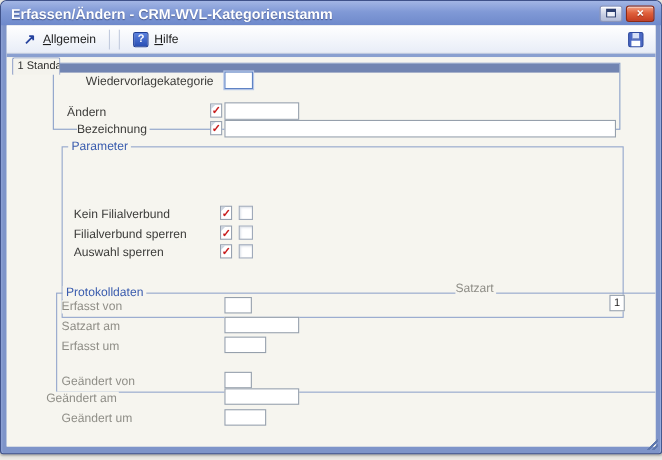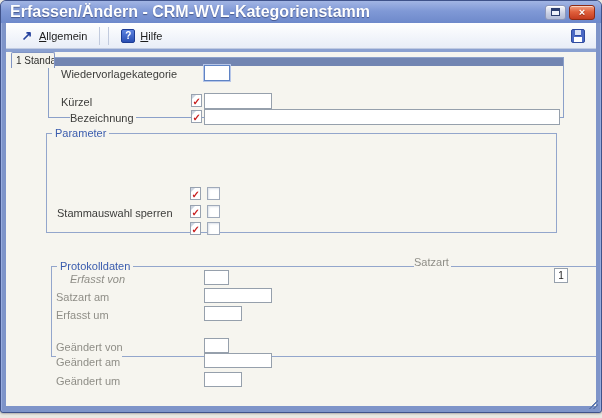--- a/index.html
+++ b/index.html
@@ -20,21 +20,21 @@
     box-shadow: inset 0 1px 0 #b8c8ee, inset 1px 0 0 #98acde, inset -1px 0 0 #98acde, 0 1px 2px rgba(0,0,0,.25);
   }
   .titlebar {
     position:absolute; left:0; top:0; right:0; height:22px;
     background:linear-gradient(#a2b5e4 0%, #8099d6 45%, #6e89cb 100%);
     border-radius:5px 5px 0 0;
     display:flex; align-items:center;
     padding:0 6px 0 9px;
   }
   .title-text {
-    color:#fff; font-weight:bold; font-size:16px;
+    color:#fff; font-weight:bold; font-size:13px;
     text-shadow:0 1px 1px rgba(10,20,60,.45);
     white-space:nowrap; overflow:hidden; flex:1;
   }
   .win-controls { display:flex; gap:3px; align-items:center; }
   .wbtn {
     height:15px; border-radius:3px; display:flex; align-items:center; justify-content:center;
     cursor:default;
   }
   .wbtn-restore {
     width:21px;
@@ -222,72 +222,74 @@
     <div class="accent-strip"></div>
 
     <div class="content">
 
       <div class="tab">1 Standard</div>
 
       <div class="top-group">
         <div class="band"></div>
       </div>
 
-      <div class="lbl" style="left:55px; top:16px;">Wiedervorlagekategorie</div>
+      <div class="lbl" style="left:72px; top:16px;">Wiedervorlagekategorie</div>
       <input class="tfield focused" style="left: 198px; top: 13px; width: 26px;" type="text" value="">
 
-      <div class="lbl" style="left:55px; top:44px;">Kürzel</div>
+      <div class="lbl" style="left:55px; top:44px;">Ändern</div>
       <div class="mand-icon" style="left:185px; top:42px;">
         <span class="mand-check">✓</span>
       </div>
       <input class="tfield" style="left: 198px; top: 41px; width: 68px;" type="text" value="">
 
       <div class="lbl" style="left:64px; top:60px;">Bezeichnung</div>
       <div class="mand-icon" style="left:185px; top:58px;">
         <span class="mand-check">✓</span>
       </div>
       <input class="tfield" style="left: 198px; top: 57px; width: 356px;" type="text" value="">
 
-      <div class="groupbox" style="left:40px; top:81px; width:511px; height:100px;text-align:center;">
+      <div class="groupbox" style="left:50px; top:81px; width:511px; height:156px;text-align:center;">
         <div class="group-title">Parameter</div>
 
+        <div class="lbl" style="left:10px; top:55px;">Kein Filialverbund</div>
         <div class="mand-icon" style="left:143px; top:53px;">
           <span class="mand-check">✓</span>
         </div>
         <div class="checkbox" style="left:160px; top:53px;"></div>
 
-        <div class="lbl" style="left:10px; top:73px;">Stammauswahl sperren</div>
+        <div class="lbl" style="left:10px; top:73px;">Filialverbund sperren</div>
         <div class="mand-icon" style="left:143px; top:71px;">
           <span class="mand-check">✓</span>
         </div>
         <div class="checkbox" style="left:160px; top:71px;"></div>
 
+        <div class="lbl" style="left:10px; top:90px;">Auswahl sperren</div>
         <div class="mand-icon" style="left:143px; top:88px;">
           <span class="mand-check">✓</span>
         </div>
         <div class="checkbox" style="left:160px; top:88px;"></div>
       </div>
 
       <div class="groupbox" style="left:45px; top:214px; width:592px; height:91px;">
         <div class="group-title">Protokolldaten</div>
       </div>
 
-      <div class="lbl gray" style="left:64px; top:221px;font-style:italic;">Erfasst von</div>
+      <div class="lbl gray" style="left:50px; top:221px;">Erfasst von</div>
       <input class="tfield" style="left: 198px; top: 218px; width: 25px; height: 15px;" type="text" value="">
 
       <div class="lbl gray" style="left:50px; top:239px;">Satzart am</div>
       <input class="tfield" style="left: 198px; top: 236px; width: 68px; height: 15px;" type="text" value="">
 
       <div class="lbl gray" style="left:50px; top:257px;text-align:right;">Erfasst um</div>
       <input class="tfield" style="left: 198px; top: 254px; width: 38px; height: 15px;" type="text" value="">
 
       <div class="lbl gray" style="left:50px; top:289px;">Geändert von</div>
       <input class="tfield" style="left: 198px; top: 286px; width: 25px; height: 15px;" type="text" value="">
 
-      <div class="lbl gray" style="left:50px; top:304px;">Geändert am</div>
+      <div class="lbl gray" style="left:36px; top:304px;">Geändert am</div>
       <input class="tfield" style="left: 198px; top: 301px; width: 68px; height: 15px;" type="text" value="">
 
       <div class="lbl gray" style="left:50px; top:323px;">Geändert um</div>
       <input class="tfield" style="left: 198px; top: 320px; width: 38px; height: 15px;" type="text" value="">
 
       <div class="lbl gray" style="left:408px; top:204px;">Satzart</div>
       <div class="satz-box" style="left:548px; top:216px;">1</div>
 
     </div>
   </div>

